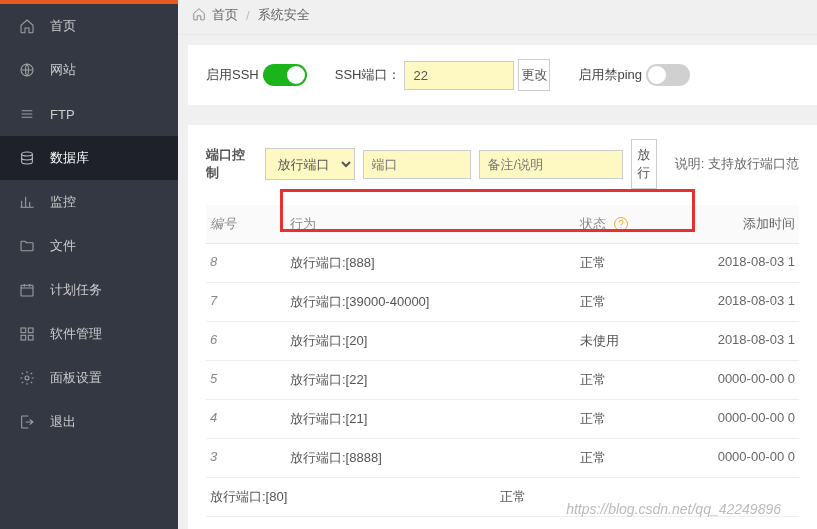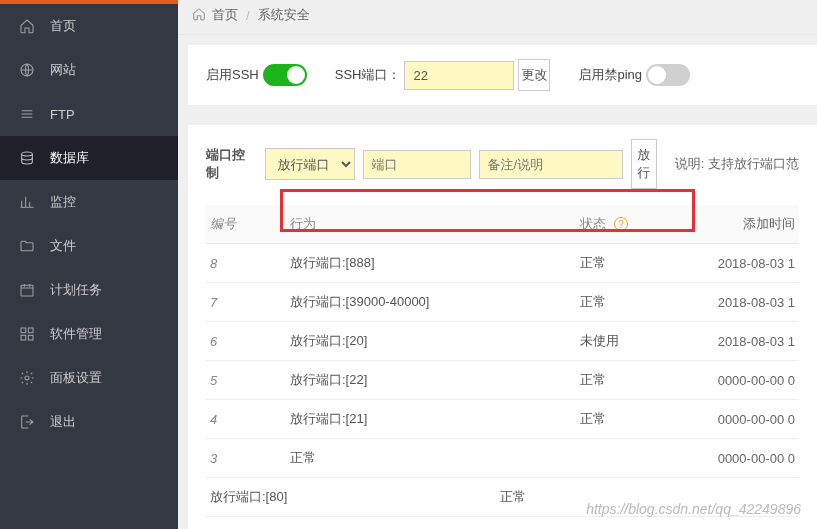--- a/index.html
+++ b/index.html
@@ -29,29 +29,29 @@
     .ssh-port-input { width: 110px; }
     .btn { border: 1px solid #ccc; background: #fff; padding: 6px 2px; cursor: pointer; font-size: 13px; color: #555; }
     .panel.row2 { padding: 14px 18px; }
     .control-row { display: flex; align-items: center; gap: 8px; }
     .control-row .title { font-weight: bold; margin-right: 10px; }
     .sel { width: 96px; height: 32px; }
     .port-input { width: 108px; }
     .remark-input { width: 144px; }
     .note { margin-left: 10px; color: #666; white-space: nowrap; }
     .table { margin-top: 16px; width: 100%; }
-    .trow { display: flex; align-items: center; border-bottom: 1px solid #eee; padding: 10px 4px; font-size: 13px; }
+    .trow { display: flex; align-items: flex-start; border-bottom: 1px solid #eee; padding: 10px 4px; font-size: 13px; }
     .trow.header { color: #888; background: #fafafa; border-bottom: 1px solid #e6e6e6; }
     .col-id { width: 80px; font-style: italic; color: #888; }
     .col-action { width: 290px; }
     .col-state { width: 110px; display: flex; align-items: center; gap: 8px; }
     .col-time { flex: 1; text-align: right; color: #666; white-space: nowrap; }
     .q-icon { display: inline-block; width: 14px; height: 14px; border: 1px solid #f5a623; border-radius: 50%; color: #f5a623; font-size: 10px; line-height: 13px; text-align: center; }
     .highlight-rect { position: absolute; border: 3px solid #e53131; pointer-events: none; }
-    .watermark { position: absolute; right: 16px; bottom: 12px; color: #bbb; font-size: 14px; font-style: italic; }
+    .watermark { position: absolute; right: 36px; bottom: 12px; color: #bbb; font-size: 14px; font-style: italic; }
   </style>
 </head>
 <body>
 
 <div class="app">
   <div class="sidebar">
     <div class="topbar-orange"></div>
 
     <div class="sidebar-item">
       <span class="icon">
@@ -217,20 +217,21 @@
               <div class="col-time">0000-00-00 0</div>
             </div>
             <div class="trow">
               <div class="col-id">4</div>
               <div class="col-action">放行端口:[21]</div>
               <div class="col-state">正常</div>
               <div class="col-time">0000-00-00 0</div>
             </div>
             <div class="trow">
               <div class="col-id">3</div>
+              <div class="col-action">放行端口:[8888]</div>
               <div class="col-state">正常</div>
               <div class="col-time">0000-00-00 0</div>
             </div>
             <div class="trow">
               <div class="col-action">放行端口:[80]</div>
               <div class="col-state">正常</div>
             </div>
           </div>
       </div>
     </div>

